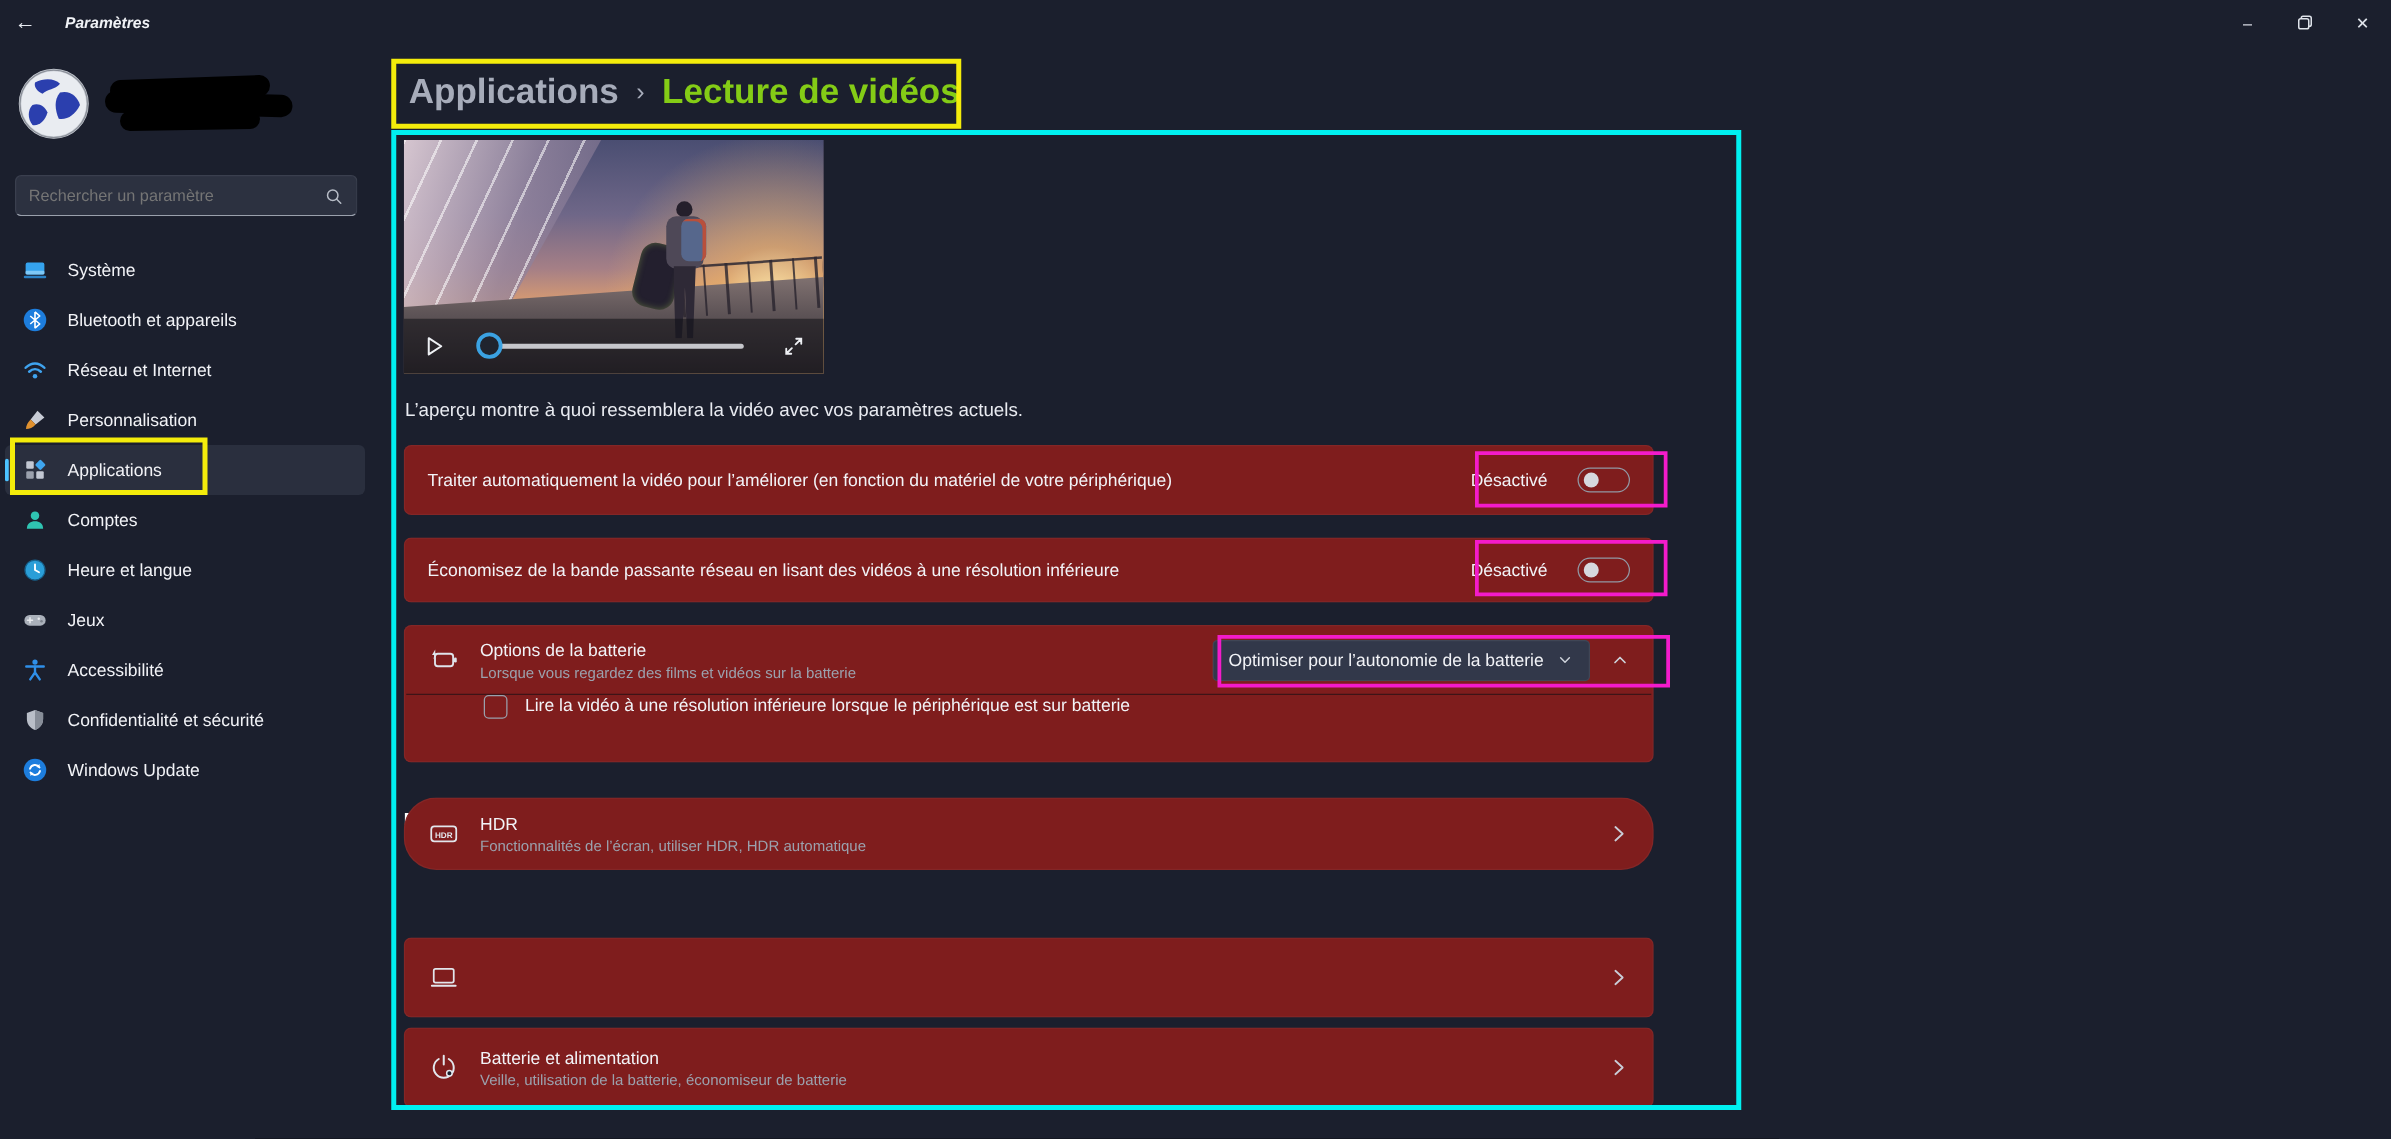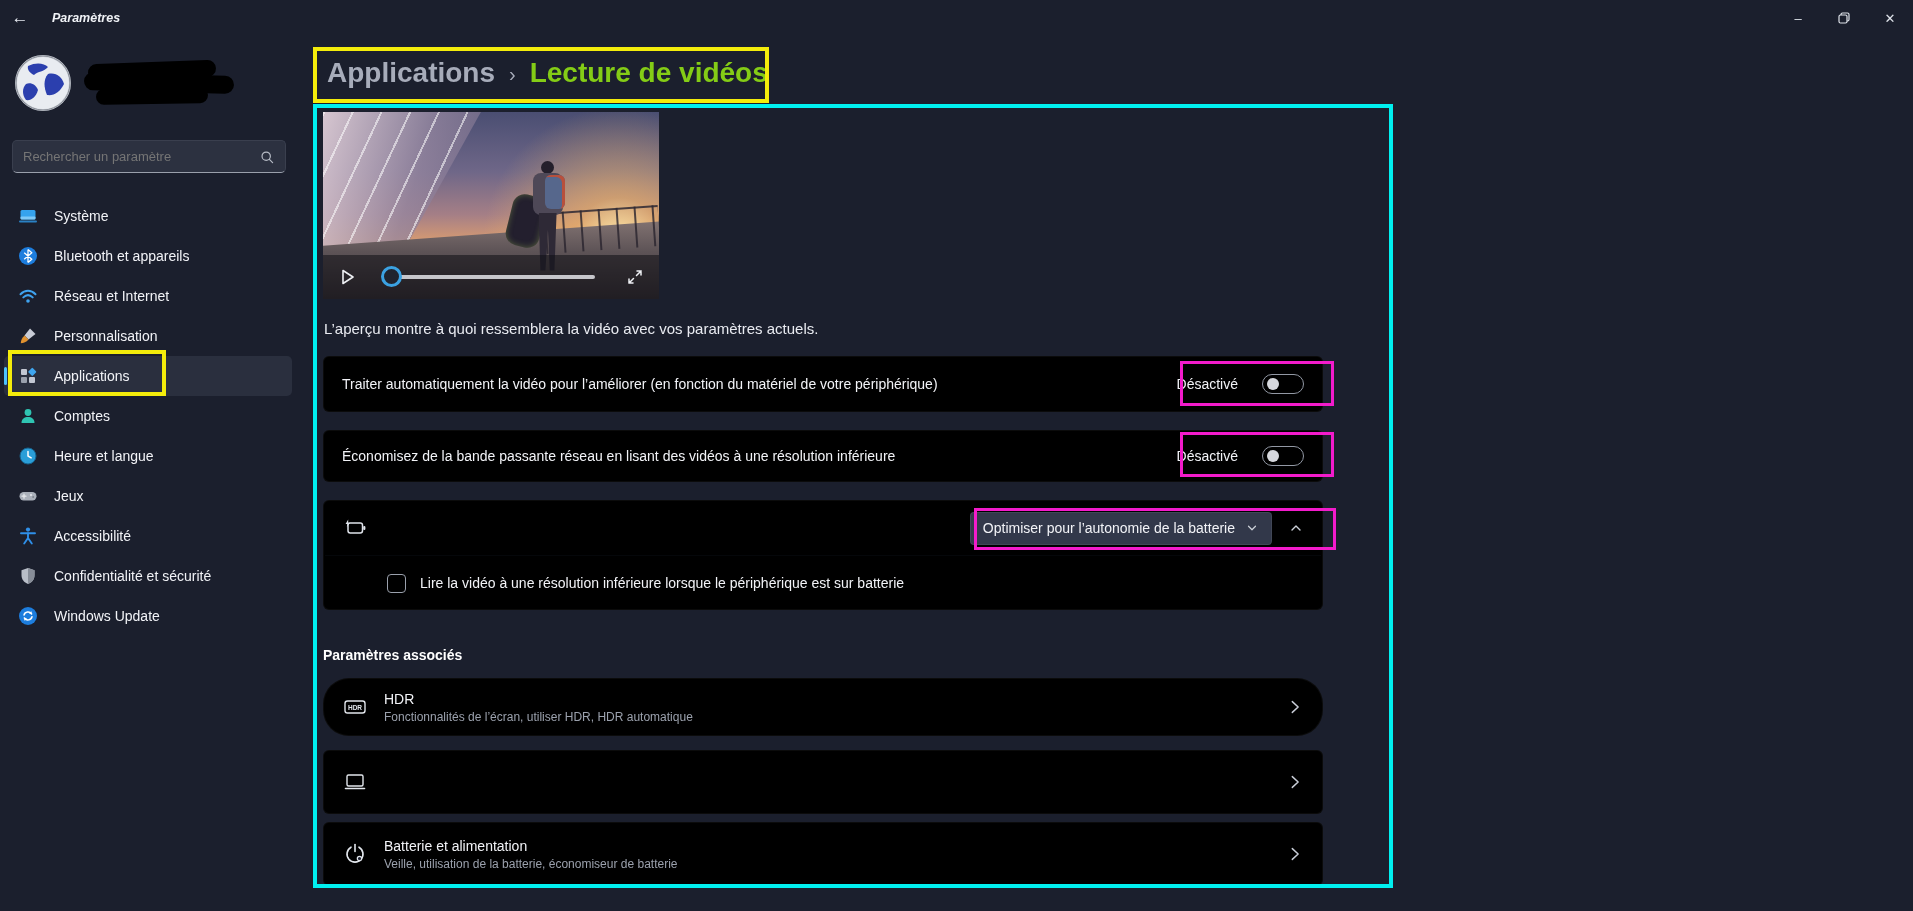--- a/index.html
+++ b/index.html
@@ -62,38 +62,38 @@
   .pack { position:absolute; left:20px; top:14px; width:20px; height:34px; border-radius:6px; background:#56678c; box-shadow:inset -3px 2px 0 #b8503c; }
   .legs { position:absolute; left:14px; top:52px; width:18px; height:58px; background:#2e2936; clip-path:polygon(0 0,100% 0,88% 100%,62% 100%,52% 30%,38% 100%,10% 100%); }
   .board { position:absolute; left:-16px; top:34px; width:34px; height:52px; border-radius:12px; background:#231f2e; transform:rotate(14deg); box-shadow:inset 0 0 6px rgba(180,220,90,.35); }
   .vid-controls { position:absolute; left:0; right:0; bottom:0; height:44px; background:rgba(14,14,20,.55); display:flex; align-items:center; padding:0 14px; }
   .track { position:relative; width:212px; height:4px; border-radius:2px; background:#c6c6cb; margin-left:26px; }
   .thumb { position:absolute; left:-2px; top:-9px; width:21px; height:21px; border-radius:50%; background:#20242e; border:3px solid #3ba2e2; }
   .expand { margin-left:auto; }
 
   .caption { position:absolute; left:324px; top:320px; font-size:15px; color:#e9ebf1; }
 
-  .card { position:absolute; left:323px; width:1000px; background:#000000; border:1px solid rgba(255,255,255,.045); border-radius:6px; }
+  .card { position:absolute; left:323px; width:1000px; background:#7f1d1d; border:1px solid rgba(255,255,255,.045); border-radius:6px; }
   .rowflex { display:flex; align-items:center; padding:0 18px; height:100%; }
   .card-label { font-size:14px; color:#f2f3f7; }
   .spacer { flex:1; }
   .toggle-group { display:flex; align-items:center; gap:24px; }
   .toggle-state { font-size:14px; color:#f2f3f7; }
   .toggle { position:relative; width:42px; height:20px; border-radius:10px; border:1px solid #9298a4; }
   .knob { position:absolute; left:4px; top:3px; width:12px; height:12px; border-radius:50%; background:#d6d8dd; }
 
   .group-row { display:flex; align-items:center; padding:0 18px; height:54px; }
   .group-divider { height:1px; background:rgba(10,12,18,.55); margin:0 1px; }
   .ic-cell { width:26px; height:26px; margin-right:16px; flex:none; display:flex; align-items:center; justify-content:center; }
   .row-title { font-size:14px; color:#f2f3f7; }
   .row-sub { font-size:12px; color:#9ba1ad; margin-top:3px; }
   .dropdown { display:flex; align-items:center; gap:10px; background:#32384a; border:1px solid rgba(255,255,255,.07); border-radius:4px; height:33px; padding:0 12px; }
   .dropdown .dd-text { font-size:14px; color:#f2f3f7; }
   .expander { margin-left:16px; display:flex; align-items:center; }
-  .sub-row { display:flex; align-items:center; height:54px; padding-left:63px; }
+  .sub-row { display:flex; align-items:flex-start; height:54px; padding-left:63px; }
   .checkbox { width:19px; height:19px; border:1px solid #9aa0ac; border-radius:4px; background:transparent; margin-right:14px; flex:none; }
   .chk-label { font-size:14px; color:#f2f3f7; }
 
   .section-heading { position:absolute; left:323px; top:647px; font-size:14px; font-weight:bold; color:#fff; }
   .chev-right { margin-left:auto; }
 
   
   .ann { position:absolute; pointer-events:none; z-index:40; background:transparent; }
   .ann.yellow { border:4px solid #f4ec0b; }
   .ann.cyan { border:4px solid #00f0f0; }
@@ -307,20 +307,24 @@
 
   <div class="card" style="top:500px; height:110px;">
     <div class="group-row">
       <span class="ic-cell">
         <svg width="26" height="26" viewBox="0 0 26 26">
             <rect x="6" y="8" width="14.5" height="10" rx="2.2" fill="none" stroke="#dfe3ea" stroke-width="1.5"></rect>
             <rect x="21.2" y="11" width="2.2" height="4" rx="1" fill="#dfe3ea"></rect>
             <path d="M6.2 4.5 L3.6 9 L5.4 9 L4.8 12.3 L8 7.8 L6.2 7.8 Z" fill="#dfe3ea"></path>
           </svg>
       </span>
+      <div>
+        <div class="row-title">Options de la batterie</div>
+        <div class="row-sub">Lorsque vous regardez des films et vidéos sur la batterie</div>
+      </div>
       <div class="spacer"></div>
       <div class="dropdown">
         <span class="dd-text">Optimiser pour l’autonomie de la batterie</span>
         <svg width="14" height="14" viewBox="0 0 20 20">
             <path d="M5 7.5 L10 12.5 L15 7.5" fill="none" stroke="#cdd2da" stroke-width="1.7" stroke-linecap="round" stroke-linejoin="round"></path>
           </svg>
       </div>
       <span class="expander">
         <svg width="16" height="16" viewBox="0 0 20 20">
             <path d="M5 12.5 L10 7.5 L15 12.5" fill="none" stroke="#cdd2da" stroke-width="1.7" stroke-linecap="round" stroke-linejoin="round"></path>
@@ -329,21 +333,21 @@
     </div>
     <div class="group-divider"></div>
     <div class="sub-row">
       <div class="checkbox"></div>
       <span class="chk-label">Lire la vidéo à une résolution inférieure lorsque le périphérique est sur batterie</span>
     </div>
   </div>
 
   <div class="section-heading">Paramètres associés</div>
 
-  <div class="card" style="top:678px; height:58px;border-radius:26px;">
+  <div class="card" style="top:638px; height:58px;border-radius:26px;">
     <div class="rowflex">
       <span class="ic-cell">
         <svg width="26" height="26" viewBox="0 0 26 26">
             <rect x="3" y="7" width="20" height="12" rx="2.5" fill="none" stroke="#e2e6ec" stroke-width="1.4"></rect>
             <text x="13" y="16.4" font-family="Liberation Sans, sans-serif" font-size="6.5" font-weight="bold" fill="#e2e6ec" text-anchor="middle">HDR</text>
           </svg>
       </span>
       <div>
         <div class="row-title">HDR</div>
         <div class="row-sub">Fonctionnalités de l’écran, utiliser HDR, HDR automatique</div>

